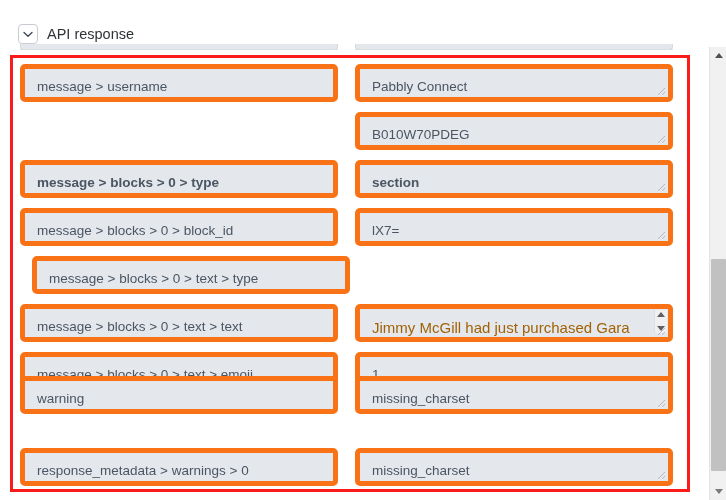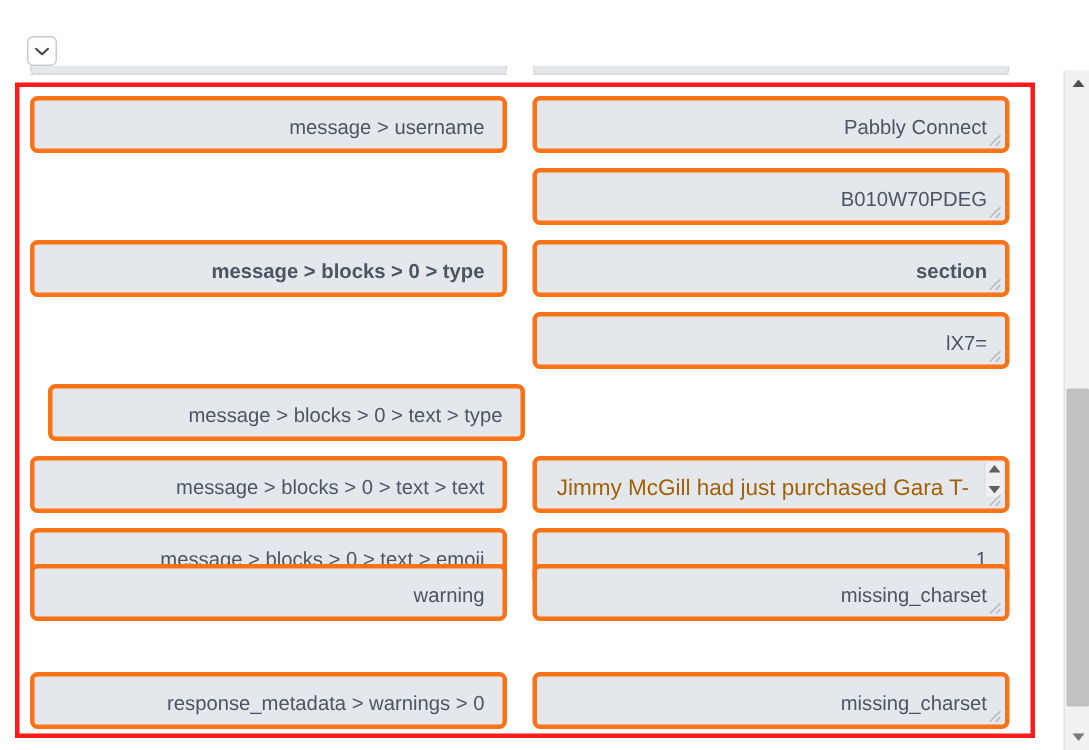--- a/index.html
+++ b/index.html
@@ -41,23 +41,23 @@
     position:absolute; left:10px; top:55px; width:680px; height:437px;
     border:3px solid #fb1b1b; background:transparent; pointer-events:none; z-index:5;
   }
 
   
   .rows{ position:absolute; left:0; top:0; width:686px; height:500px; }
   .row{ position:absolute; left:0; width:686px; height:38px; }
 
   .fld{
     position:absolute; top:0; height:38px;
-    background:#e4e8ec; border:3px solid #f97316; border-radius:5px;
+    background:#e4e8ec; border:5px solid #f97316; border-radius:5px;
     font-size:13.5px; color:#4b5563; line-height:36px;
-    padding:0 12px; white-space:nowrap; overflow:hidden;text-align:right;
+    padding:0 12px; white-space:nowrap; overflow:hidden;
   }
   .fld.key{ left:20px; width:318px; }
   .fld.val{ left:355px; width:318px; }
 
   
   .grip{ position:absolute; right:2px; bottom:1px; width:12px; height:12px; opacity:.55; }
 
   
   .fld.val.multi{
     height:38px; line-height:normal; padding:9px 24px 0 12px;
@@ -100,20 +100,21 @@
 <div id="root">
 
   <div class="header">
     <div class="collapse-btn">
       <span>
         <svg width="10" height="7" viewBox="0 0 10 7">
           <path d="M1 1.5 L5 5.2 L9 1.5" fill="none" stroke="#3c4450" stroke-width="1.3" stroke-linecap="round" stroke-linejoin="round"></path>
         </svg>
       </span>
     </div>
+    <div class="header-title">API response</div>
   </div>
 
   <div class="clip-field l"></div>
   <div class="clip-field r"></div>
   <div class="clip-line l"></div>
   <div class="clip-line r"></div>
 
   <div class="rows" id="rows">
       <div class="row" style="top: 64px;">
         <div class="fld key">message &gt; username</div>
@@ -126,20 +127,21 @@
             <path d="M11 4 L4 11 M11 8 L8 11" stroke="#8e949b" stroke-width="1" fill="none"></path>
           </svg></div>
       </div>
       <div class="row" style="top: 160px; font-weight: bold;">
         <div class="fld key">message &gt; blocks &gt; 0 &gt; type</div>
         <div class="fld val"><span>section</span><svg class="grip" viewBox="0 0 12 12">
             <path d="M11 4 L4 11 M11 8 L8 11" stroke="#8e949b" stroke-width="1" fill="none"></path>
           </svg></div>
       </div>
       <div class="row" style="top: 208px;">
+        <div class="fld key">message &gt; blocks &gt; 0 &gt; block_id</div>
         <div class="fld val"><span>lX7=</span><svg class="grip" viewBox="0 0 12 12">
             <path d="M11 4 L4 11 M11 8 L8 11" stroke="#8e949b" stroke-width="1" fill="none"></path>
           </svg></div>
       </div>
       <div class="row" style="top: 256px; margin-left: 12px;">
         <div class="fld key">message &gt; blocks &gt; 0 &gt; text &gt; type</div>
       </div>
       <div class="row" style="top: 304px;">
         <div class="fld key">message &gt; blocks &gt; 0 &gt; text &gt; text</div>
         <div class="fld val multi">

